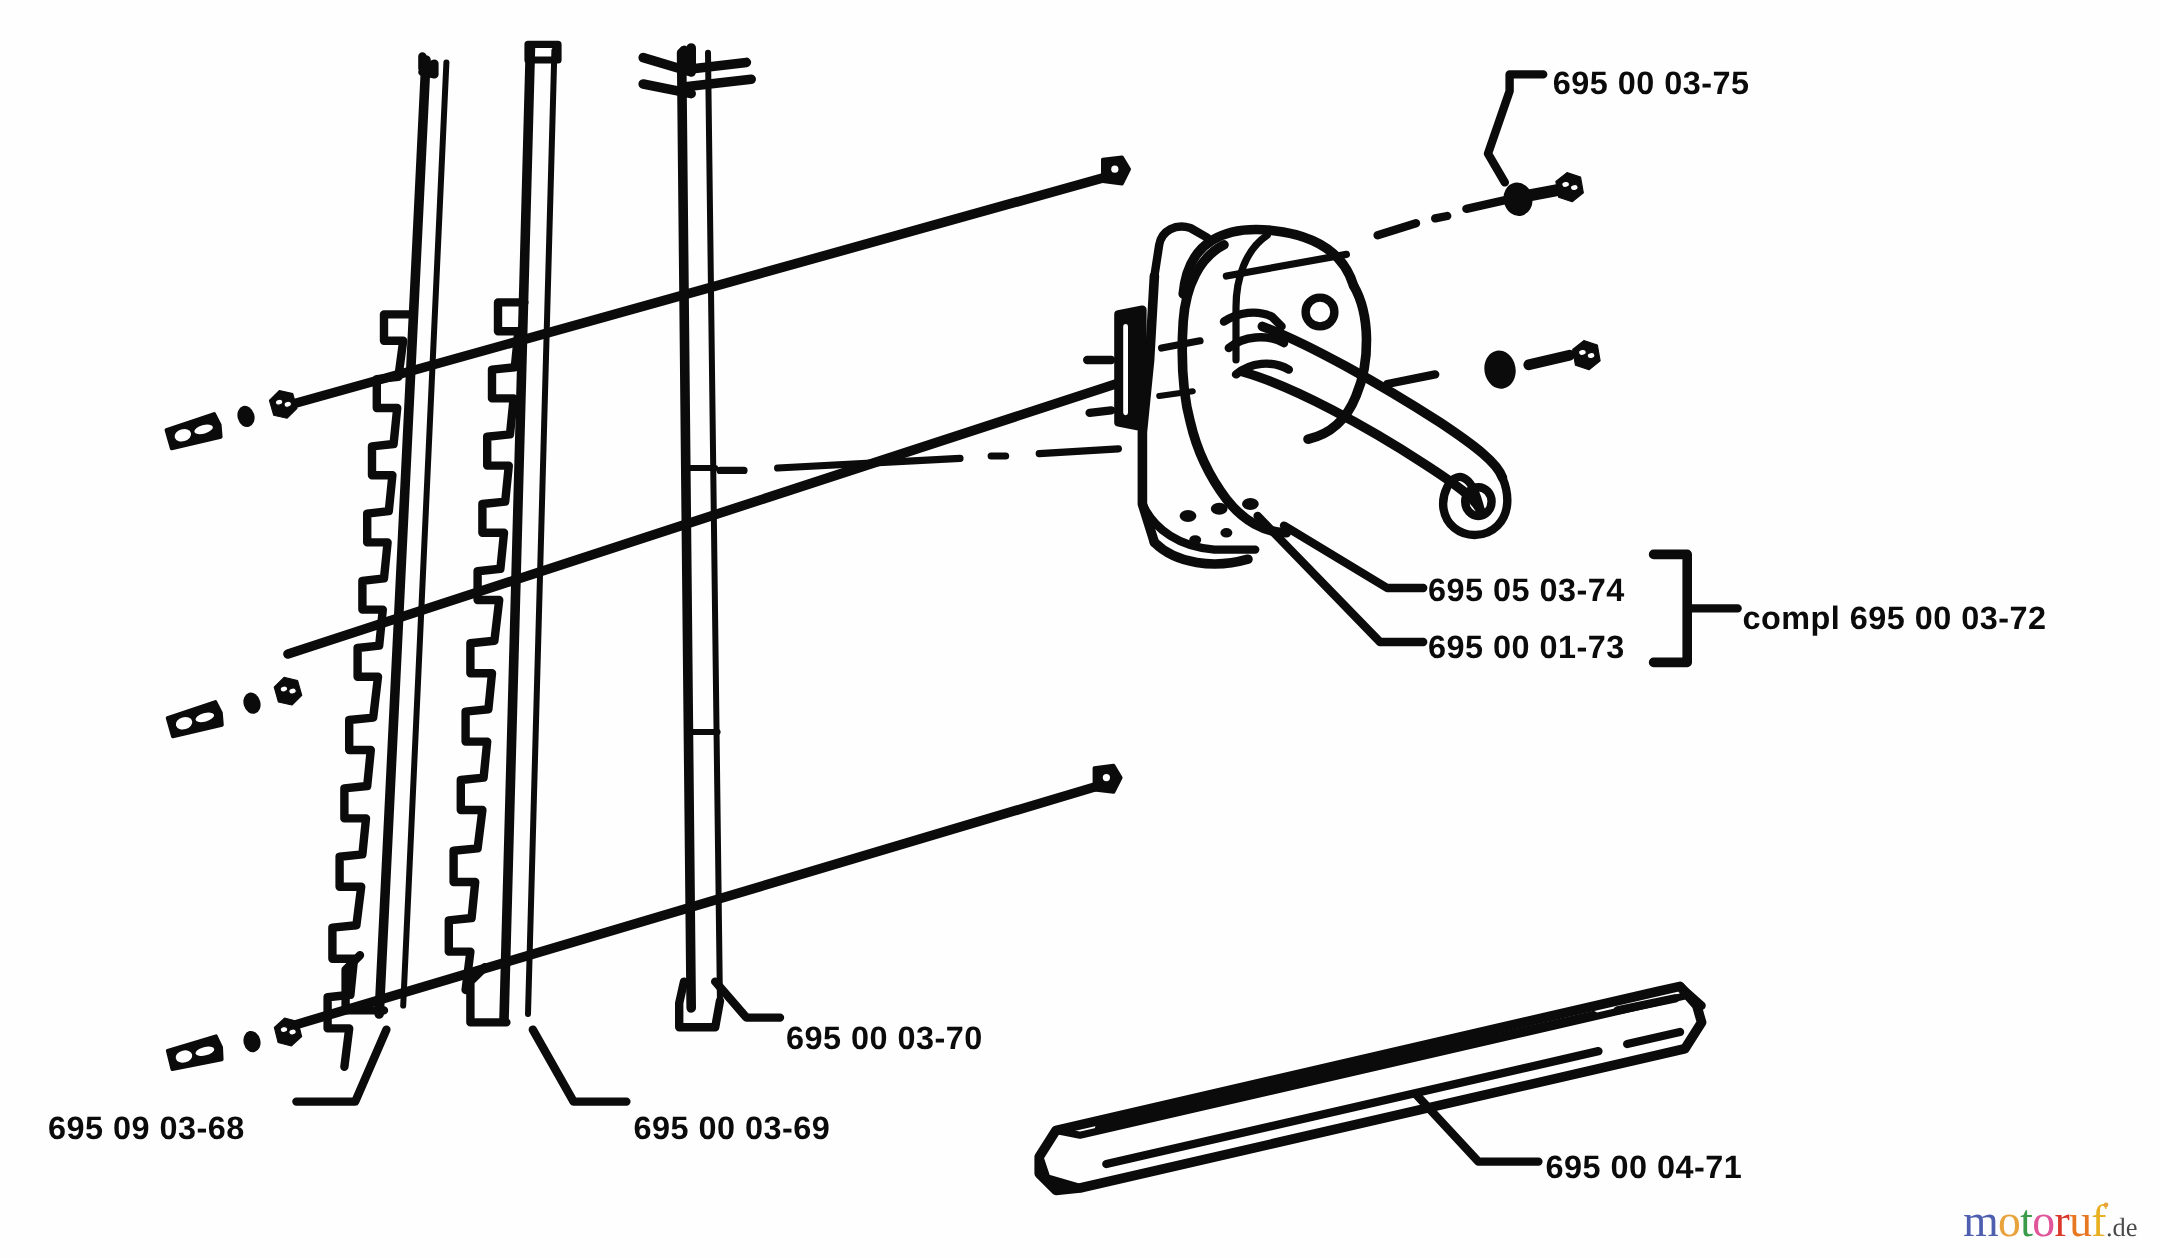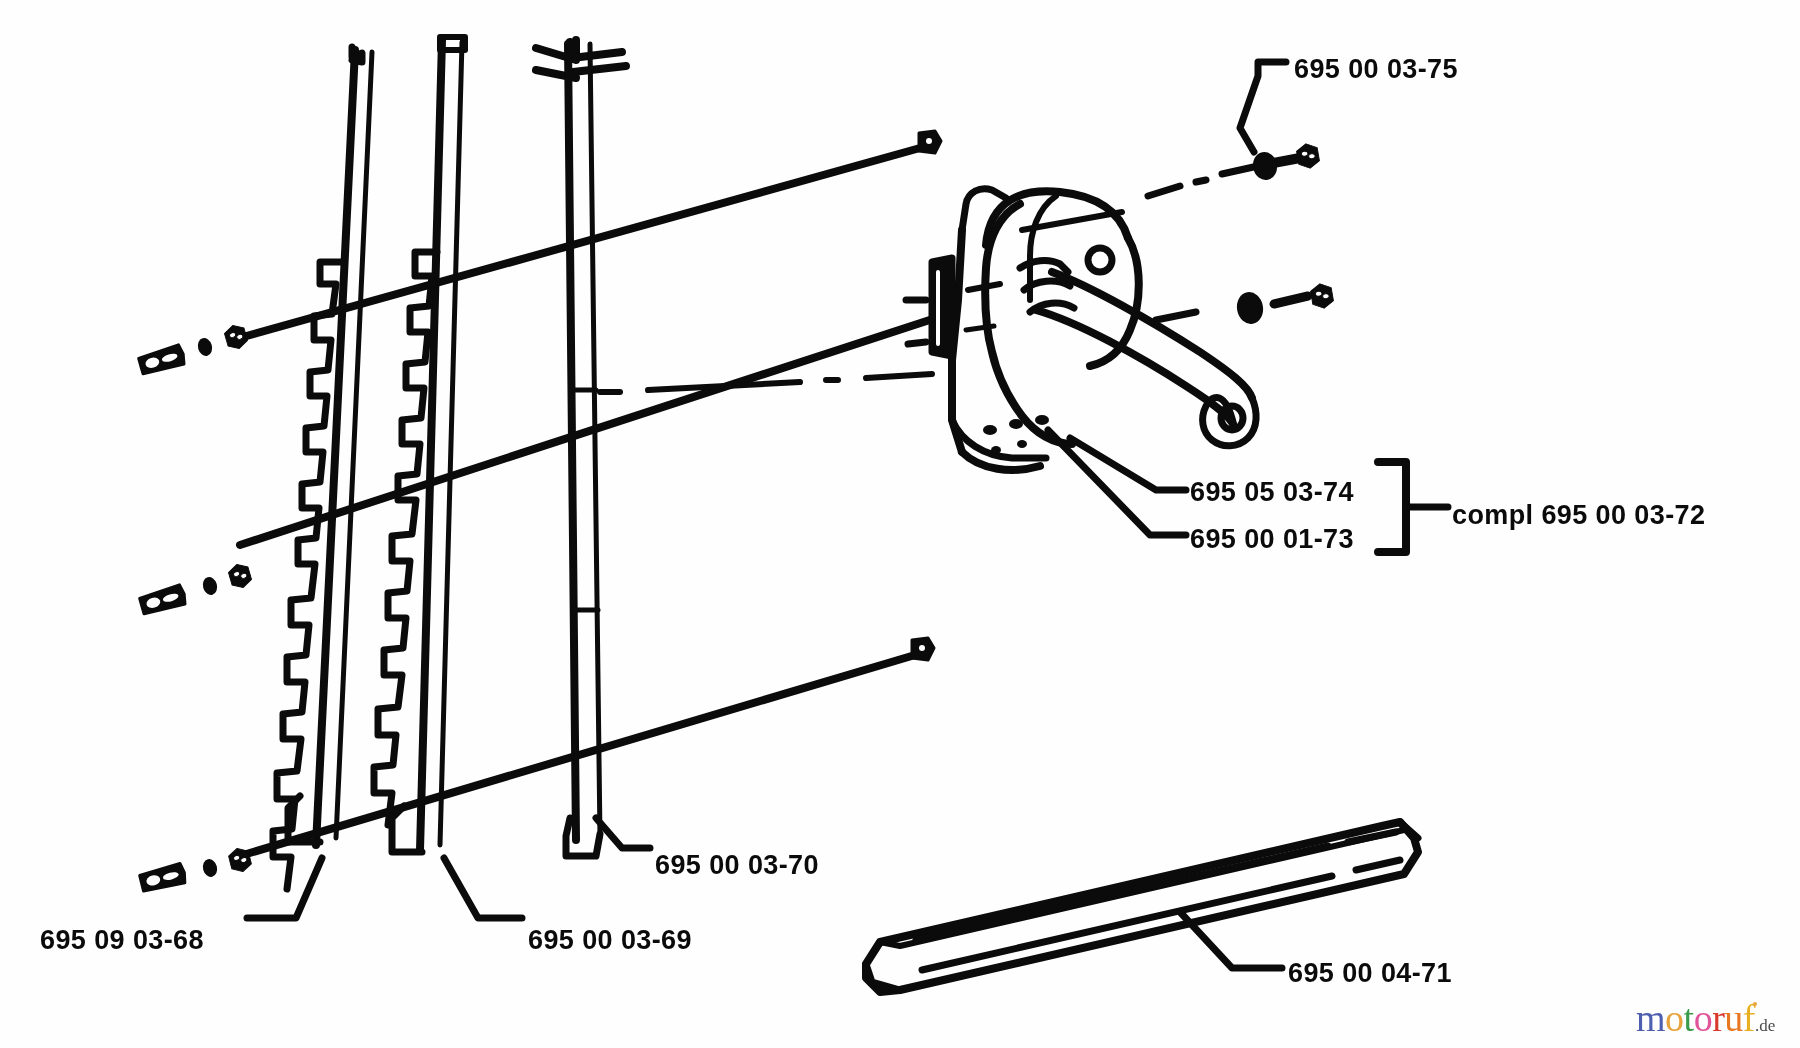--- a/index.html
+++ b/index.html
@@ -27,21 +27,21 @@
     position:absolute;
     left:1636px;top:996px;
     width:160px;height:46px;
     font-family:"Liberation Serif", serif;
     font-size:38px;
     line-height:44px;
     letter-spacing:-0.5px;
     user-select:none;
   }
   #watermark .w{display:inline-block;}
-  #watermark .de{font-size:17px;color:#4a4a4a;letter-spacing:0;}
+  #watermark .de{font-size:22px;color:#4a4a4a;letter-spacing:0;}
   #watermark .dot{
     display:inline-block;width:4px;height:4px;border-radius:50%;
     background:#e8a33d;position:absolute;left:117px;top:6px;
   }
 </style>
 </head>
 <body>
 
 <div id="sheet" style="background: rgb(254, 254, 254);">
 

